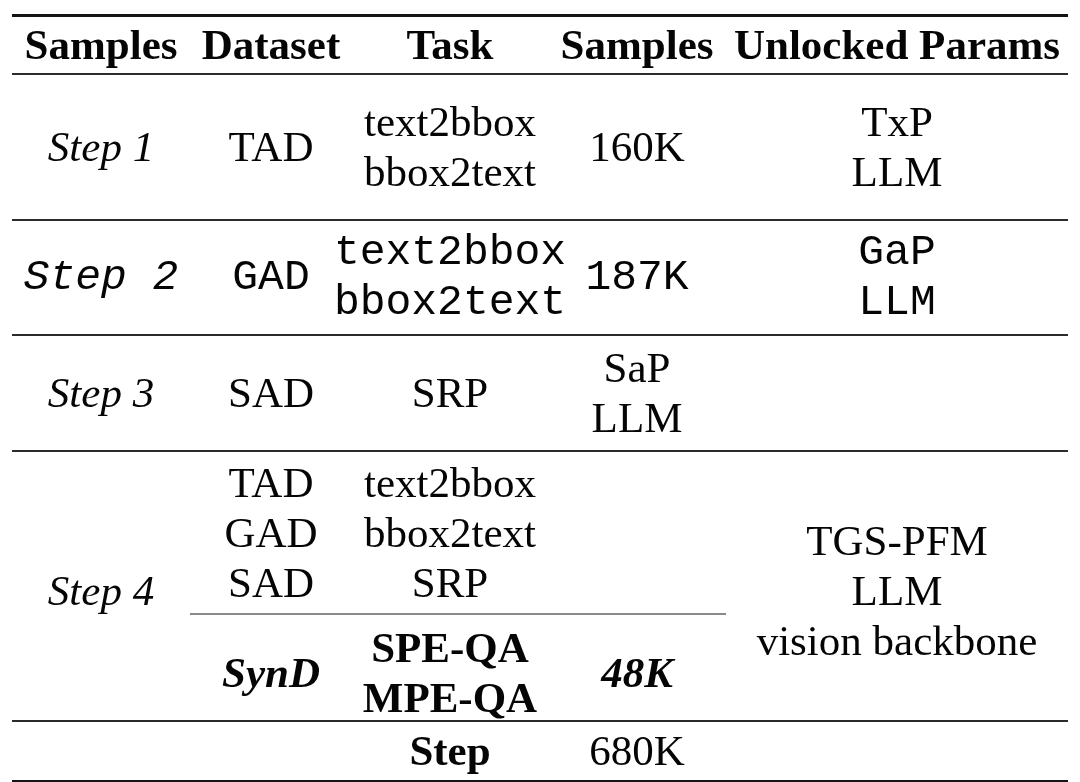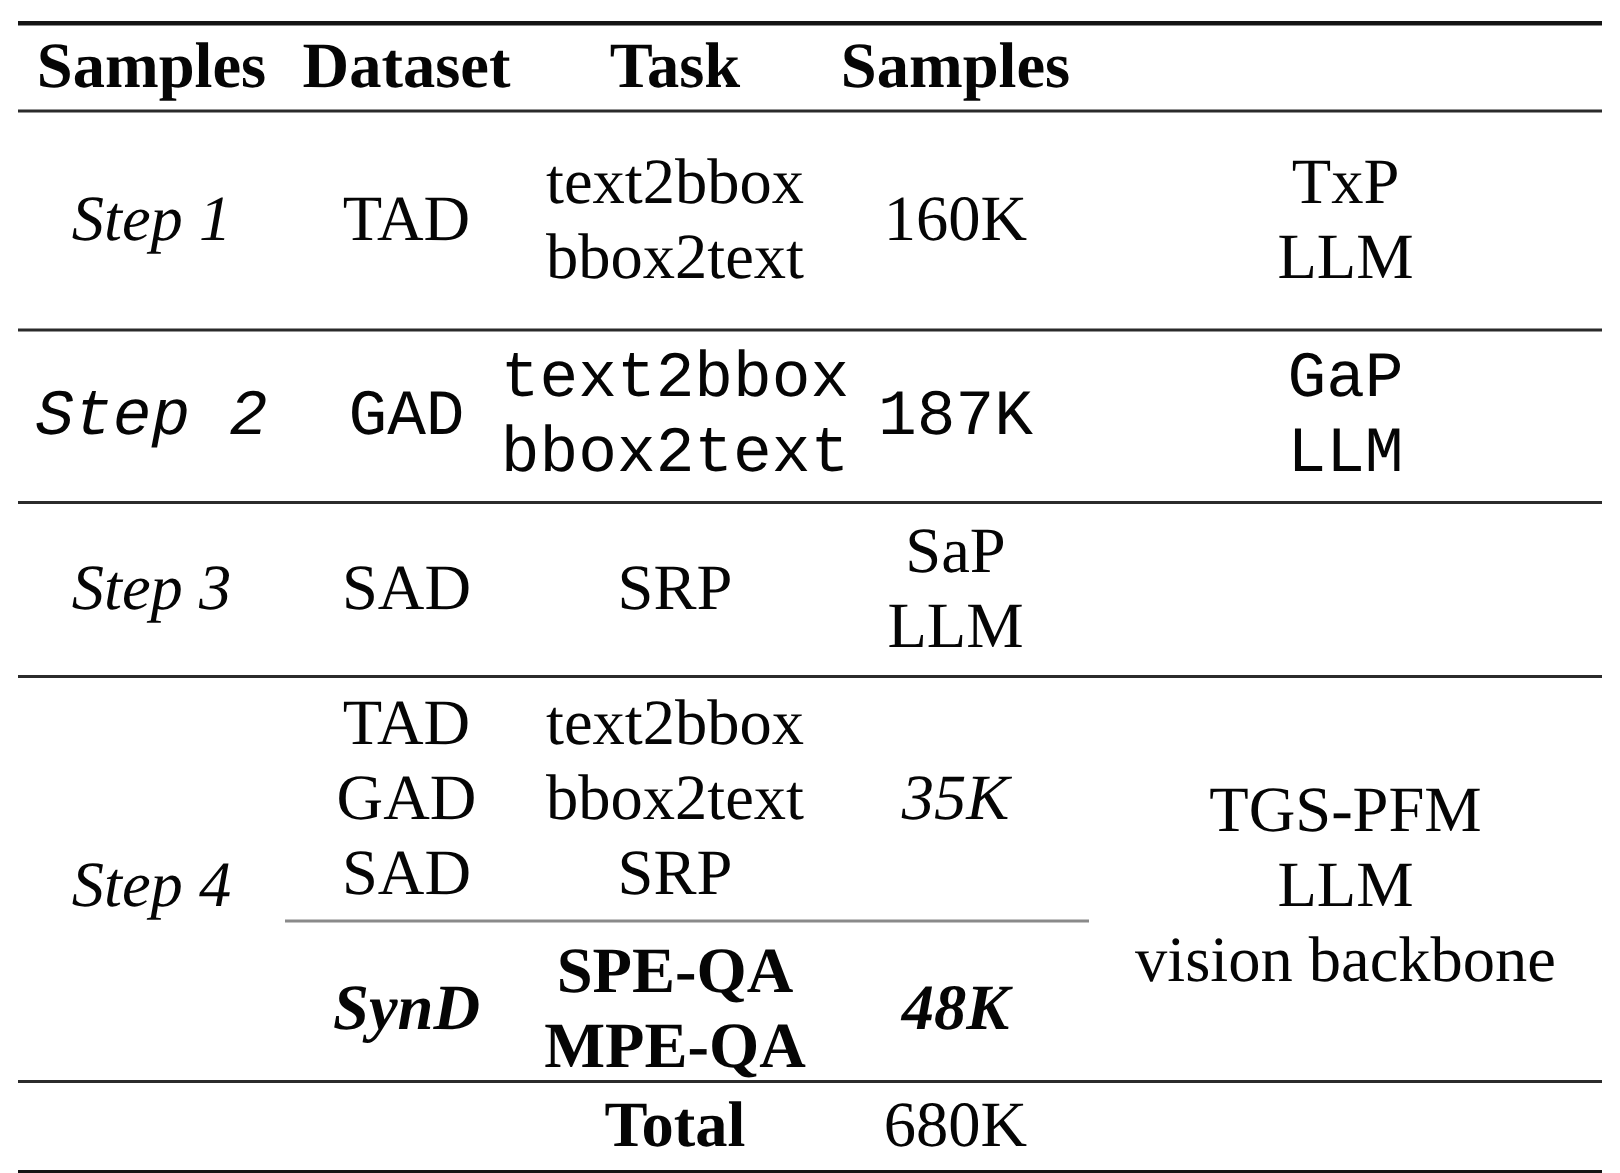--- a/index.html
+++ b/index.html
@@ -63,20 +63,21 @@
 </head>
 <body>
 
 <div class="tbl">
 
   <div class="band header">
     <div class="c th">Samples</div>
     <div class="c th">Dataset</div>
     <div class="c th">Task</div>
     <div class="c th">Samples</div>
+    <div class="c th">Unlocked Params</div>
   </div>
 
   <div class="band step1">
     <div class="c it">Step 1</div>
     <div class="c">
       <div>TAD</div>
     </div>
     <div class="c">
       <div>text2bbox</div>
       <div>bbox2text</div>
@@ -125,21 +126,20 @@
         <div class="c">
           <div>TAD</div>
           <div>GAD</div>
           <div>SAD</div>
         </div>
         <div class="c">
           <div>text2bbox</div>
           <div>bbox2text</div>
           <div>SRP</div>
         </div>
-        <div class="c it">35K</div>
       </div>
       <div class="subrow b">
         <div class="c it">
           <div>SynD</div>
         </div>
         <div class="c">
           <div>SPE-QA</div>
           <div>MPE-QA</div>
         </div>
         <div class="c it">48K</div>
@@ -148,18 +148,18 @@
     <div class="c">
       <div>TGS-PFM</div>
       <div>LLM</div>
       <div>vision backbone</div>
     </div>
   </div>
 
   <div class="band total">
     <div class="c"></div>
     <div class="c"></div>
-    <div class="c b">Total</div>
+    <div class="c b">Step</div>
     <div class="c">680K</div>
     <div class="c"></div>
   </div>
 
 </div>
 
 </body></html>

